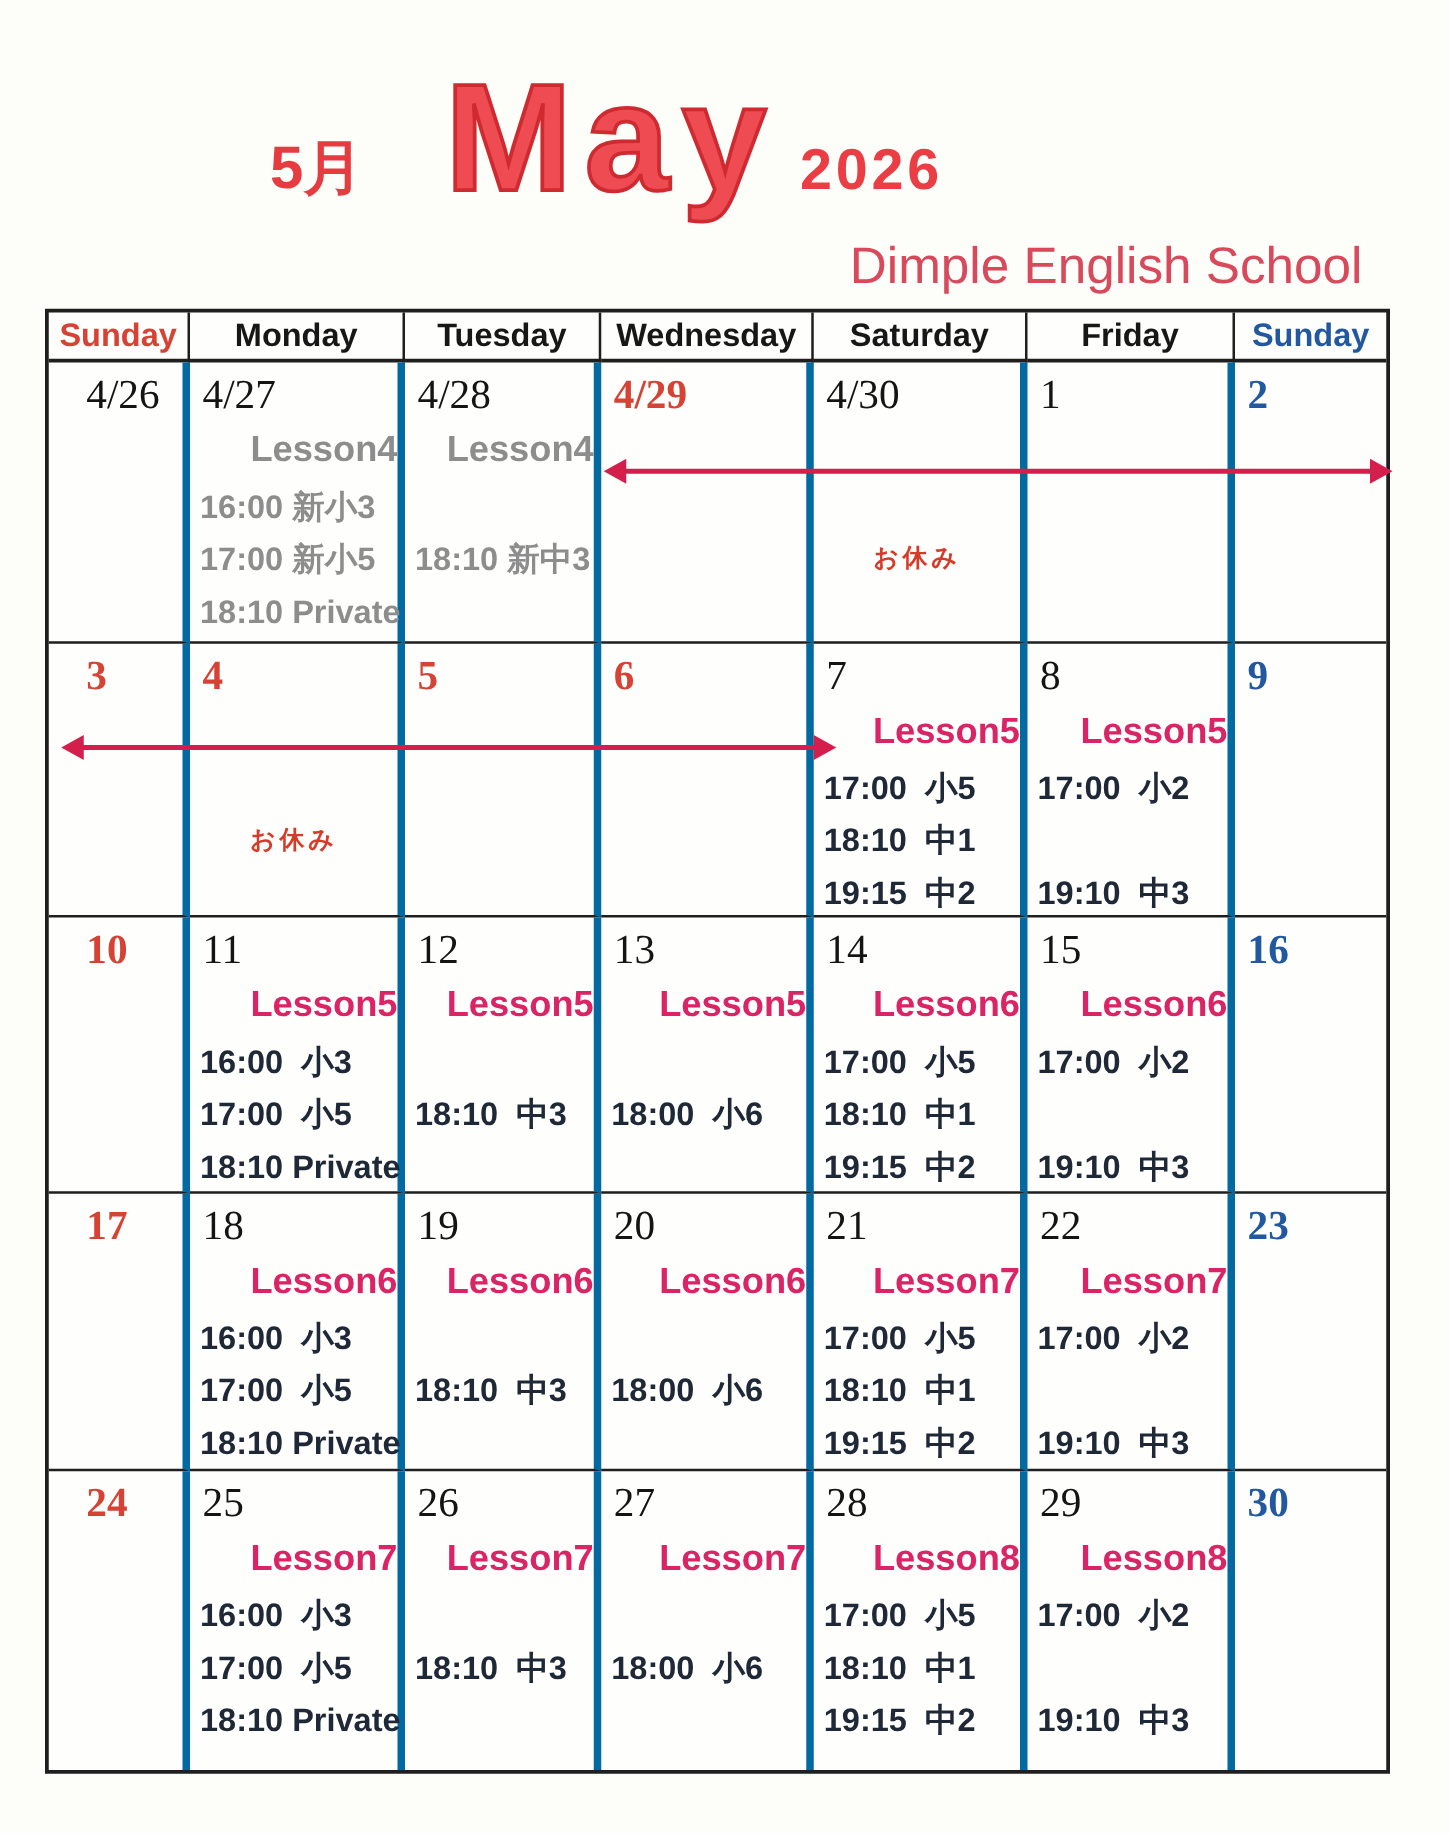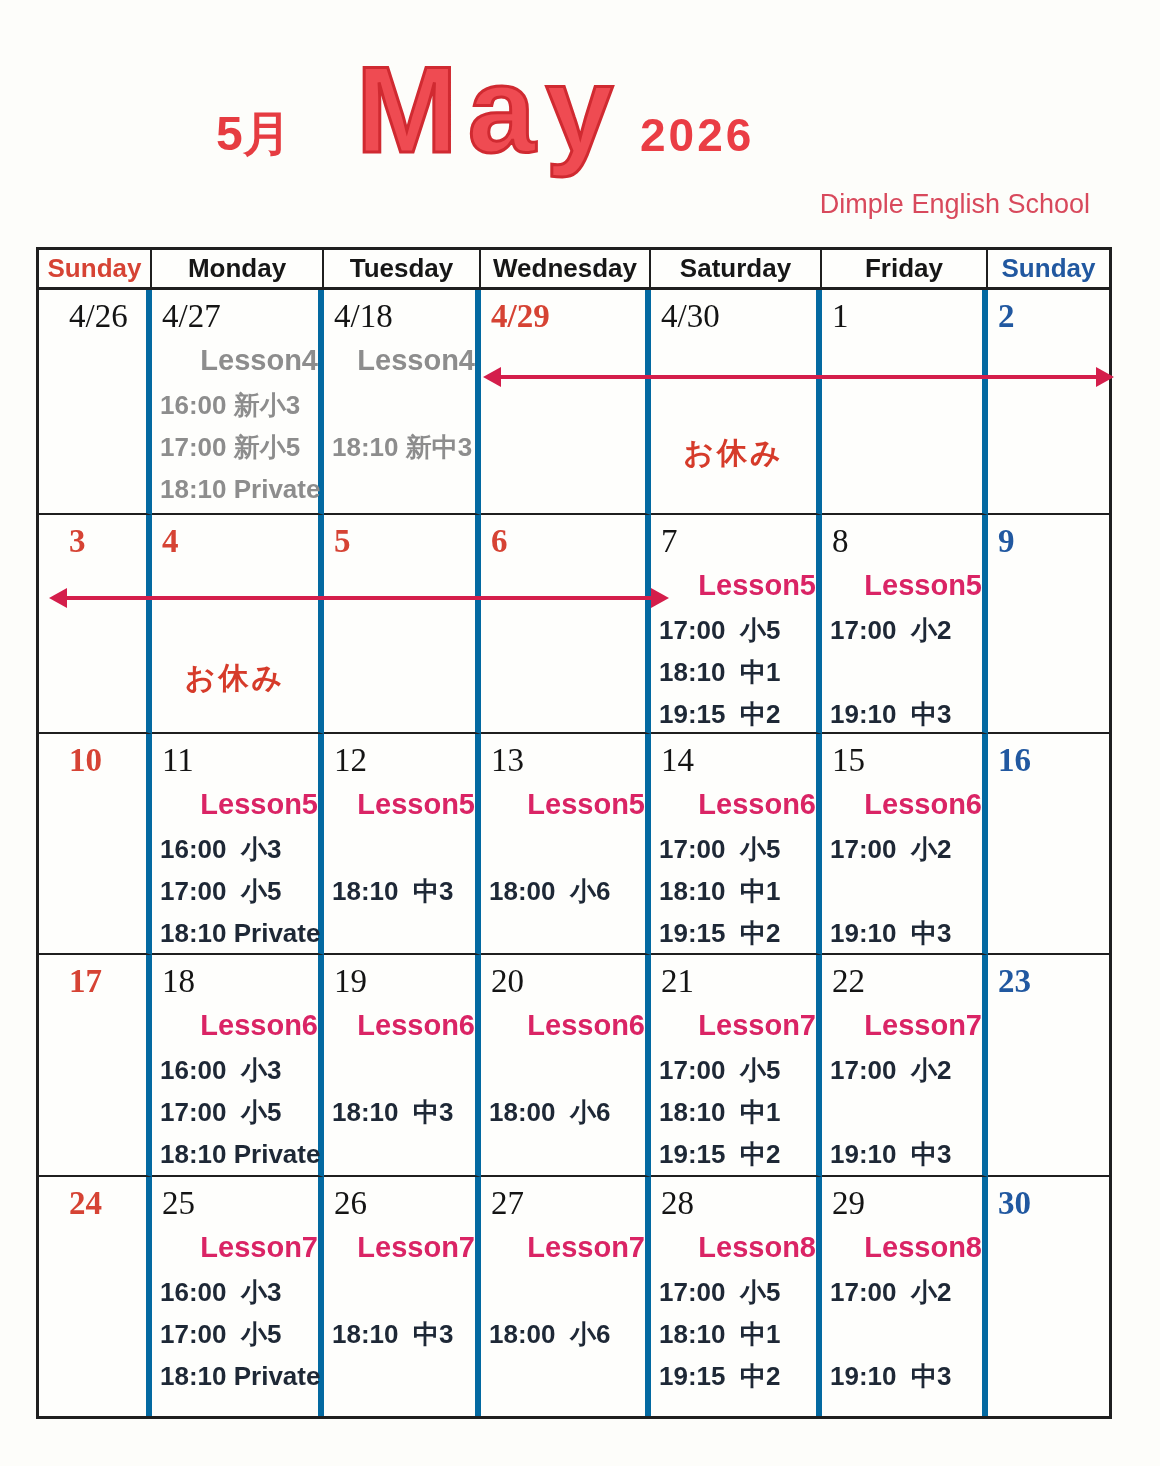--- a/index.html
+++ b/index.html
@@ -9,21 +9,21 @@
     font-family:"Liberation Sans","DejaVu Sans",sans-serif;
   }
   
   .title-jp{position:absolute;left:216px;top:102px;font-size:48px;font-weight:bold;color:#e63c41}
   .title-en{
     position:absolute;left:356px;top:40px;font-size:122px;font-weight:bold;
     color:#ef4b52;-webkit-text-stroke:3px #d02a31;letter-spacing:10px;
     text-shadow:0 0 1px #d02a31;
   }
   .title-year{position:absolute;left:640px;top:108px;font-size:46px;font-weight:bold;color:#ea3d44;letter-spacing:3px}
-  .school{position:absolute;right:70px;top:189px;font-size:27px;color:#d8495c}
+  .school{position:absolute;right:70px;top:189px;font-size:41px;color:#d8495c}
   
   .cal{
     position:absolute;left:36px;top:247px;
     display:grid;
     grid-template-columns:113px 172px 157px 170px 171px 166px 121px;
     grid-template-rows:40px 225px 219px 221px 222px 239px;
     border:3px solid #1f1f1f;background:#fefefc;
   }
   .hcell{
     border-right:2px solid #1f1f1f;border-bottom:3px solid #1f1f1f;
@@ -42,21 +42,21 @@
   }
   .cell:nth-child(7n+1) .date{padding-left:30px}
   .date.c-red,.date.c-blue{font-weight:bold}
   .lesson{height:44px;line-height:40px;text-align:right;font-size:29px;font-weight:bold;color:#da2465}
   .slot{
     height:42px;line-height:42px;font-size:26px;font-weight:bold;
     color:#1e2836;padding-left:8px;white-space:pre;
   }
   .holiday{
     position:absolute;top:143px;left:0;right:0;text-align:center;
-    font-size:30px;font-weight:bold;color:#d63b2a;letter-spacing:3px;
+    font-size:20px;font-weight:bold;color:#d63b2a;letter-spacing:3px;
   }
   
   .c-red{color:#d64334}
   .c-blue{color:#2158a0}
   .c-black{color:#171717}
   .c-pink{color:#da2465}
   .c-gray{color:#8d8d8d}
   .lesson.c-gray{color:#8d8d8d}
   .slot.c-gray{color:#8d8d8d}
   
@@ -89,21 +89,21 @@
     <div class="date">4/26</div>
   </div>
   <div class="cell">
     <div class="date">4/27</div>
     <div class="lesson c-gray">Lesson4</div>
     <div class="slot c-gray">16:00 新小3</div>
     <div class="slot c-gray">17:00 新小5</div>
     <div class="slot c-gray">18:10 Private</div>
   </div>
   <div class="cell">
-    <div class="date">4/18</div>
+    <div class="date">4/28</div>
     <div class="lesson c-gray">Lesson4</div>
     <div class="slot c-gray"></div>
     <div class="slot c-gray">18:10 新中3</div>
     <div class="slot c-gray"></div>
   </div>
   <div class="cell">
     <div class="date c-red">4/29</div>
   </div>
   <div class="cell">
     <div class="date">4/30</div>

